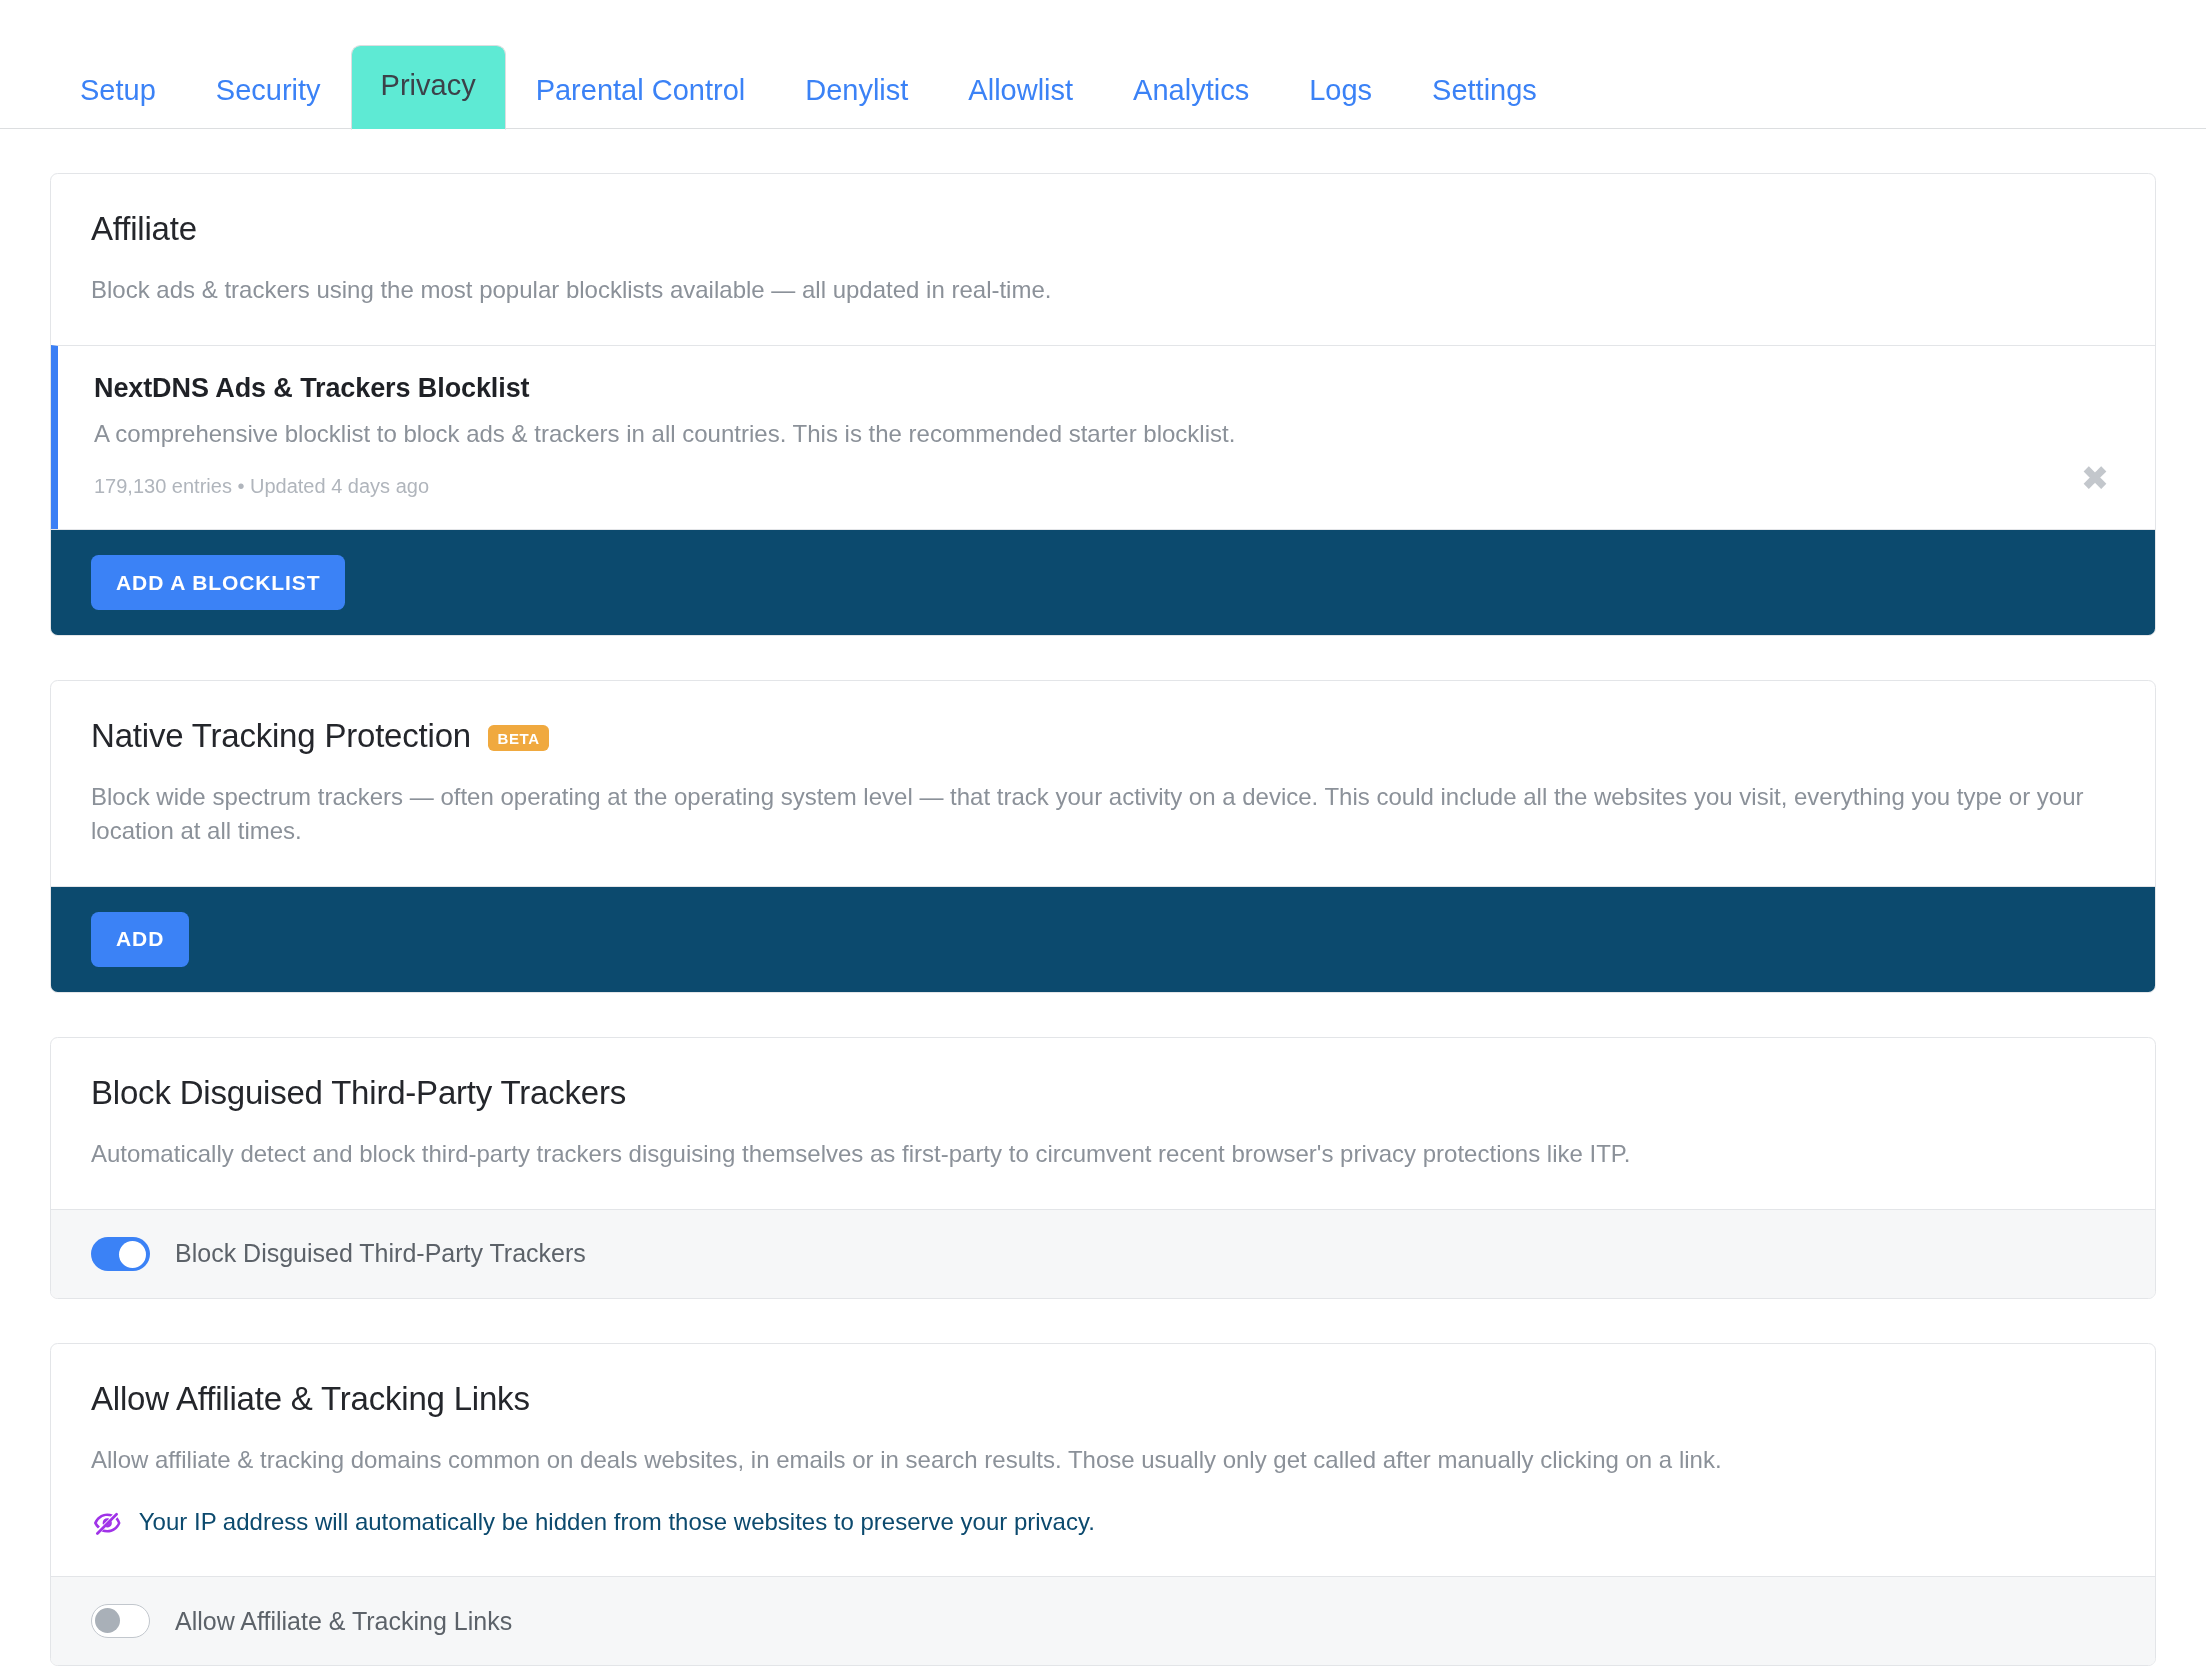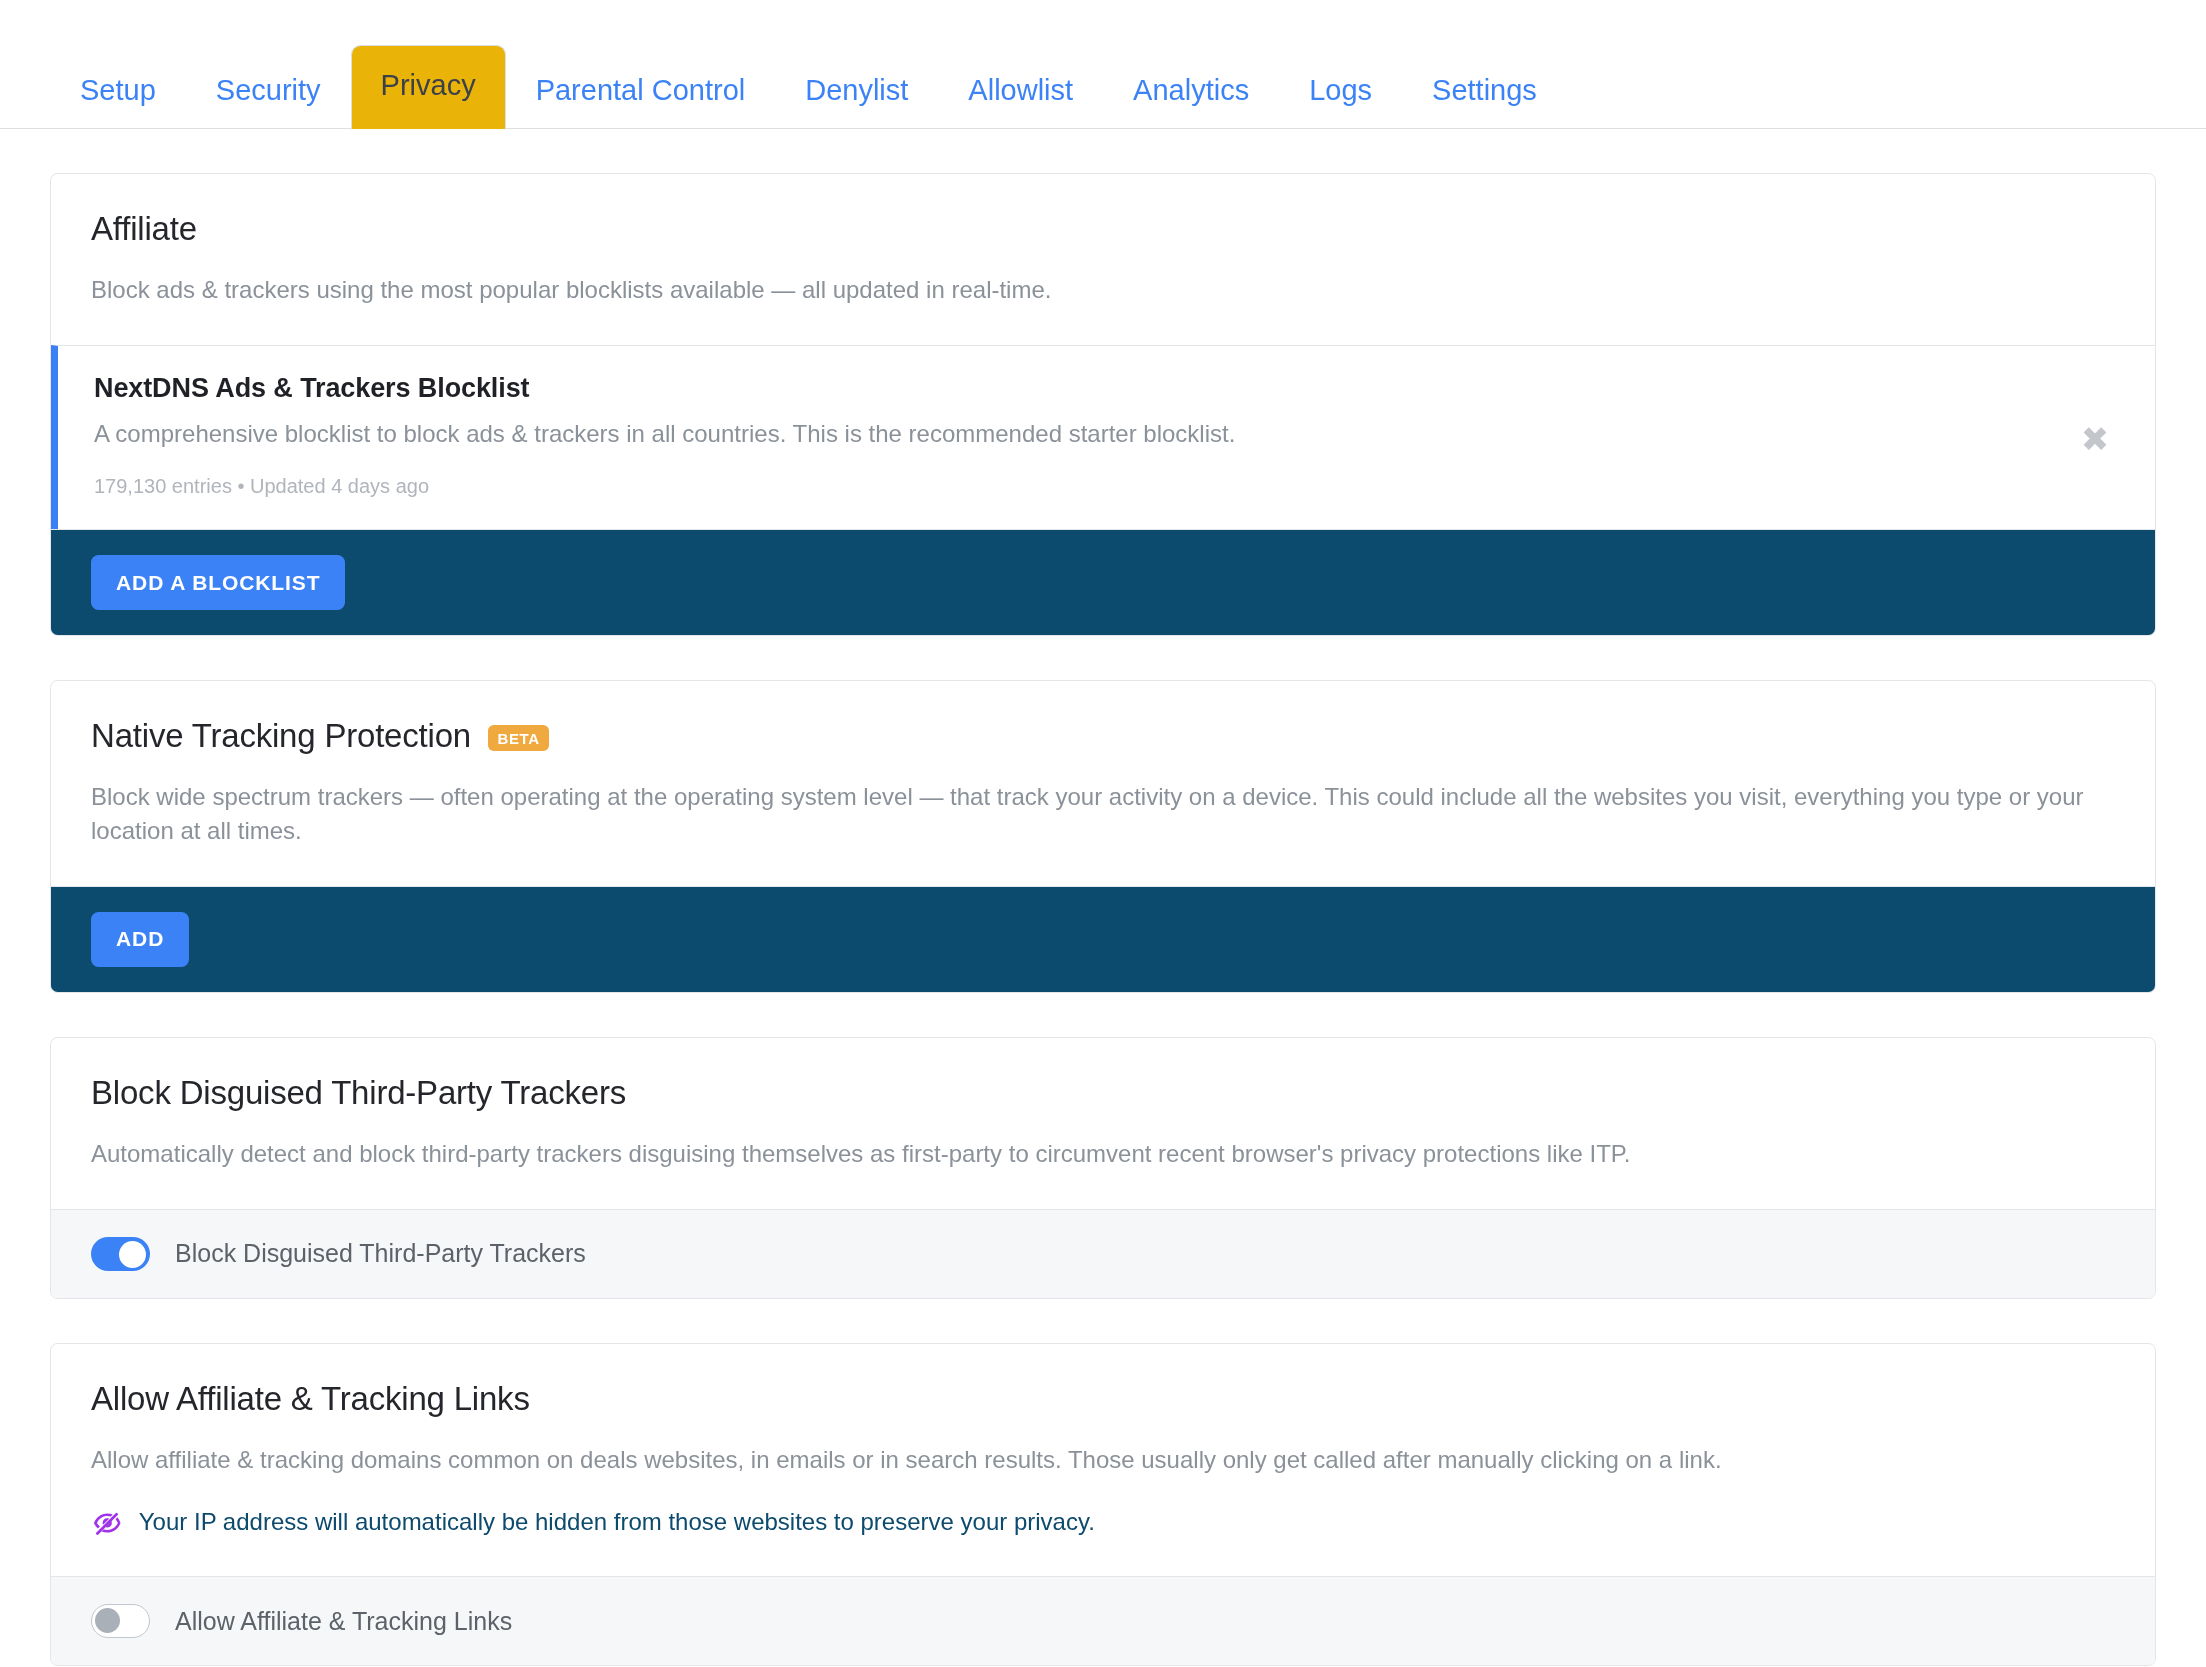--- a/index.html
+++ b/index.html
@@ -28,21 +28,21 @@
     cursor: pointer;
     white-space: nowrap;
     background: transparent;
     border: 1.9px solid transparent;
     border-bottom: none;
     position: relative;
     top: 1.9px;
   }
   .tab.active {
     color: #3c4149;
-    background: #eab308;
+    background: #5eead4;
     border: 1.9px solid #dcdee0;
     border-bottom: 1.9px solid #ffffff;
     border-radius: 9.6px 9.6px 0 0;
     padding: 25px 29px 29px 29px;
     text-align: center;
   }
 
   
   .wrap { padding: 0 50px; }
   .card {
@@ -81,21 +81,21 @@
     position: relative;
     top: 1.9px;
   }
 
   
   .list-row {
     border-top: 1.9px solid #e3e5e8;
     border-left: 7.6px solid #3b7ff5;
     padding: 27px 40px 31px 36px;
     display: flex;
-    align-items: center;
+    align-items: flex-end;
     justify-content: space-between;
     background: #ffffff;
   }
   .list-row-main { flex: 1; min-width: 0; }
   .list-row-title {
     font-size: 27px;
     color: #1f2126;
     font-weight: bold;
     letter-spacing: -0.1px;
   }

